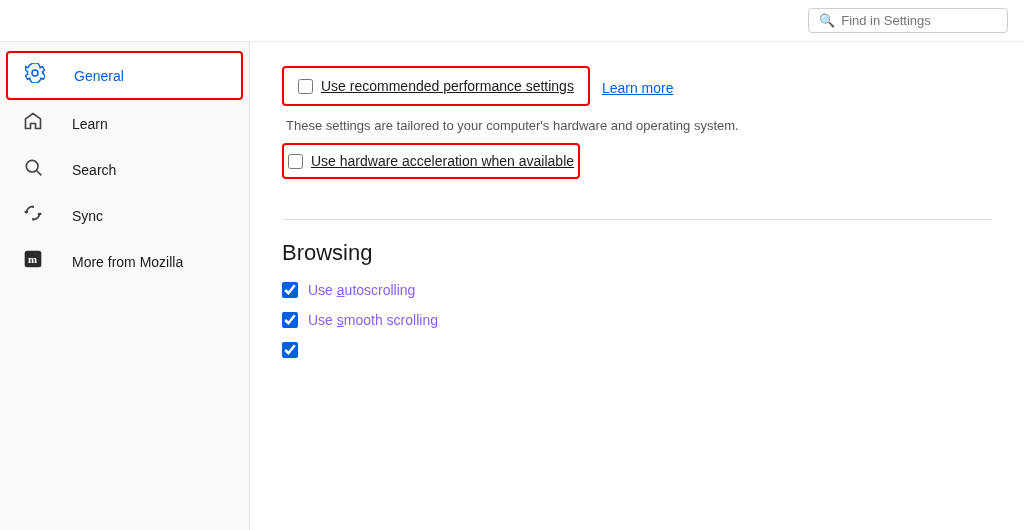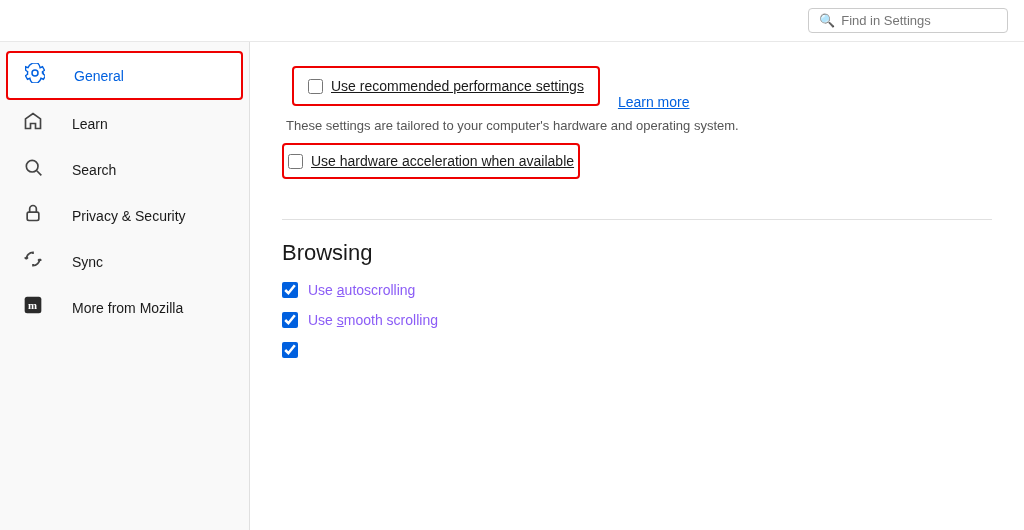--- a/index.html
+++ b/index.html
@@ -194,25 +194,24 @@
       color: #8b5cf6;
     }
 
     .browsing-item-label u {
       text-decoration: underline;
     }
 
     
     .perf-row {
       display: flex;
-      align-items: flex-end;
+      align-items: center;
       flex-wrap: wrap;
-      gap: 12px;
+      gap: 6px;
       margin-bottom: 8px;
-      margin-left: 10px;
     }
   </style>
 </head>
 <body>
 
 <div class="topbar">
   <div class="search-box">
     <span class="search-icon-top">🔍</span>
     <input type="text" placeholder="Find in Settings" style="">
   </div>
@@ -244,29 +243,20 @@
     <div class="sidebar-item">
       <span class="item-icon">
         <svg width="20" height="20" viewBox="0 0 24 24" fill="none" stroke="#444" stroke-width="2">
           <circle cx="11" cy="11" r="7"></circle>
           <line x1="16.5" y1="16.5" x2="22" y2="22"></line>
         </svg>
       </span>
       <span>Search</span>
     </div>
 
-    <div class="sidebar-item">
-      <span class="item-icon">
-        <svg width="20" height="20" viewBox="0 0 24 24" fill="none" stroke="#444" stroke-width="2">
-          <rect x="5" y="11" width="14" height="10" rx="2"></rect>
-          <path d="M8 11V7a4 4 0 018 0v4"></path>
-        </svg>
-      </span>
-      <span>Privacy &amp; Security</span>
-    </div>
 
     <div class="sidebar-item">
       <span class="item-icon">
         <svg width="20" height="20" viewBox="0 0 24 24" fill="none" stroke="#444" stroke-width="2">
           <path d="M4 12a8 8 0 018-8v2"></path>
           <path d="M20 12a8 8 0 01-8 8v-2"></path>
           <path d="M4 12l-2-2M4 12l2-2"></path>
           <path d="M20 12l-2 2M20 12l2 2"></path>
         </svg>
       </span>

